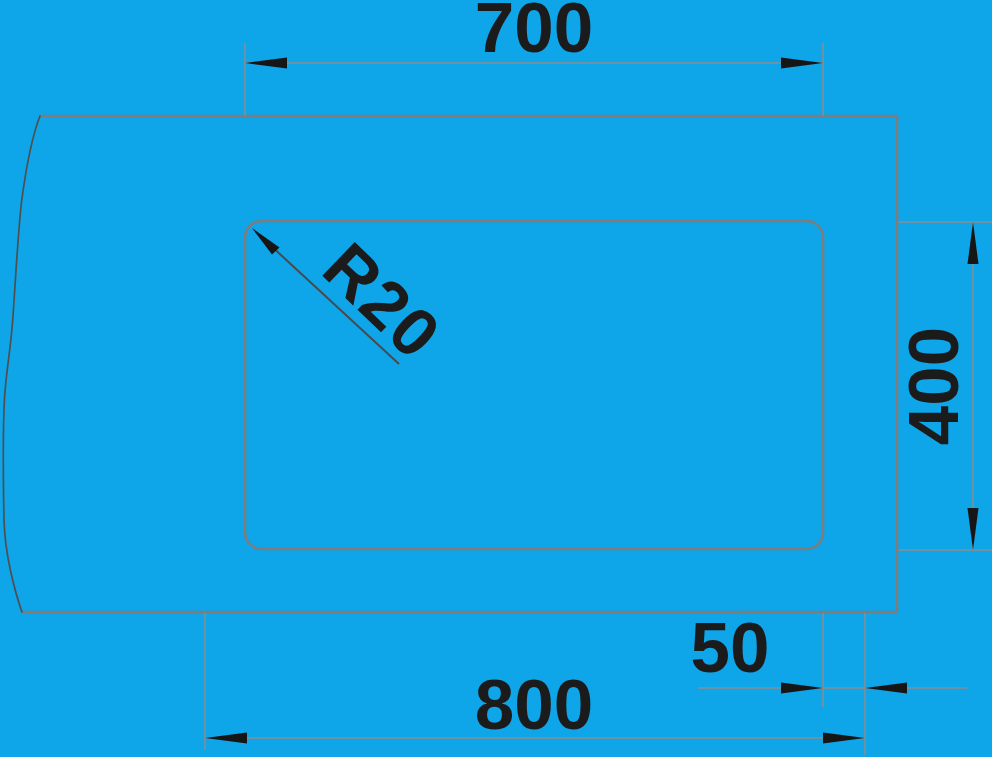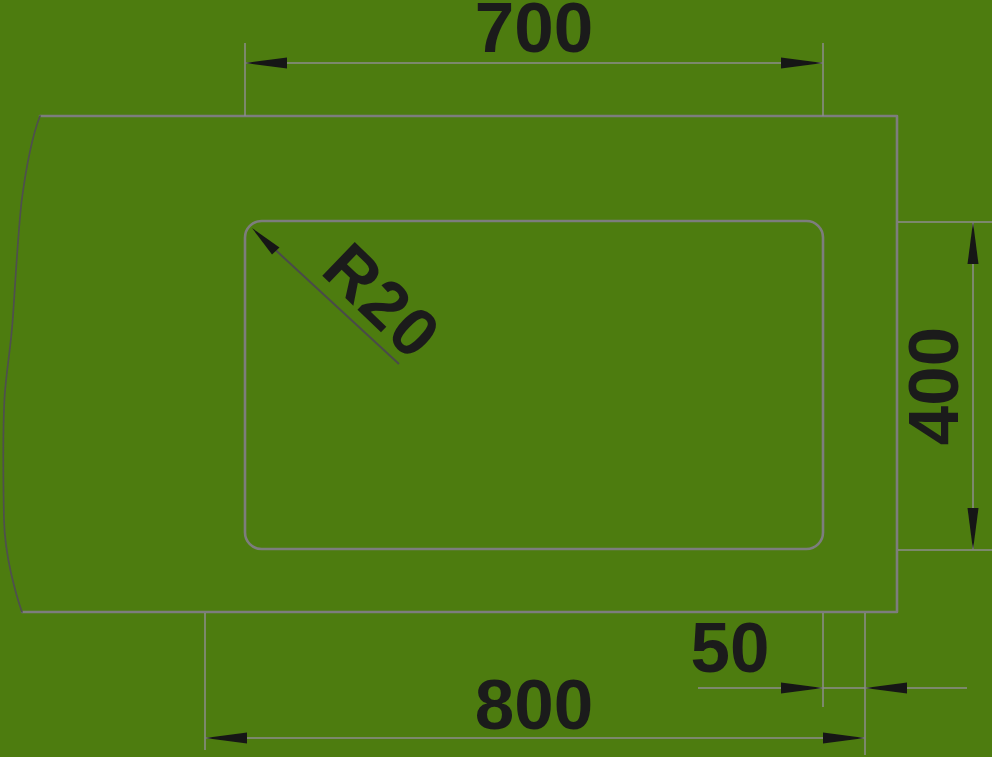--- a/index.html
+++ b/index.html
@@ -4,21 +4,21 @@
 <style>
   html, body {
     margin: 0;
     padding: 0;
     background: #ffffff;
   }
   .stage {
     position: relative;
     width: 992px;
     height: 757px;
-    background: #4d7c0f;
+    background: #0ea5e9;
     overflow: hidden;
     font-family: "Liberation Sans", sans-serif;
   }
   svg { display: block; }
   .outline-stroke {
     fill: none;
     stroke: #7d7d7d;
     stroke-width: 2.6;
     stroke-linejoin: round;
     stroke-linecap: round;

